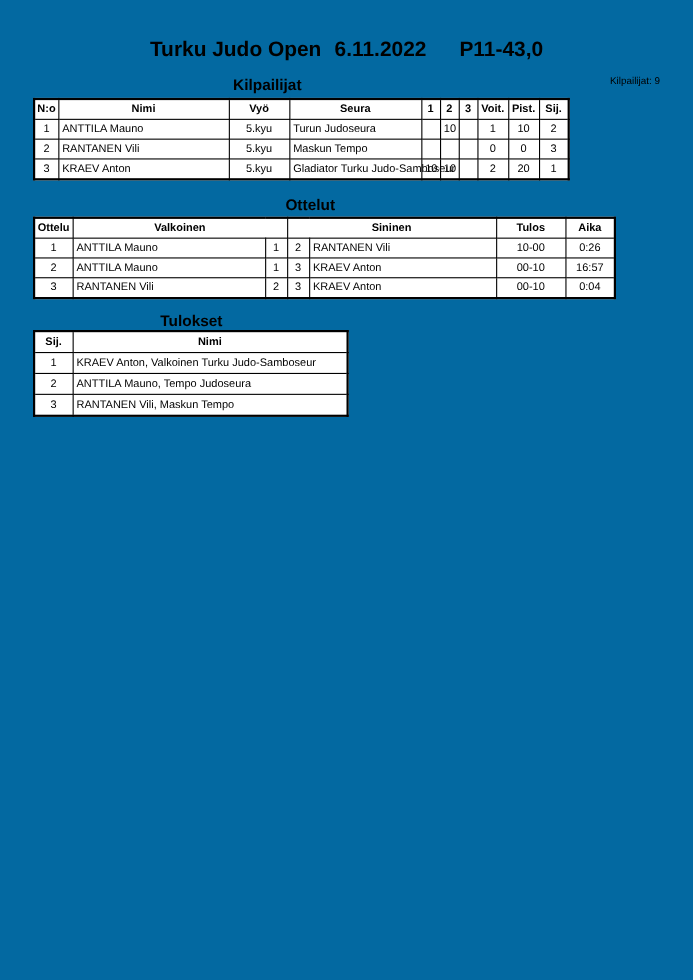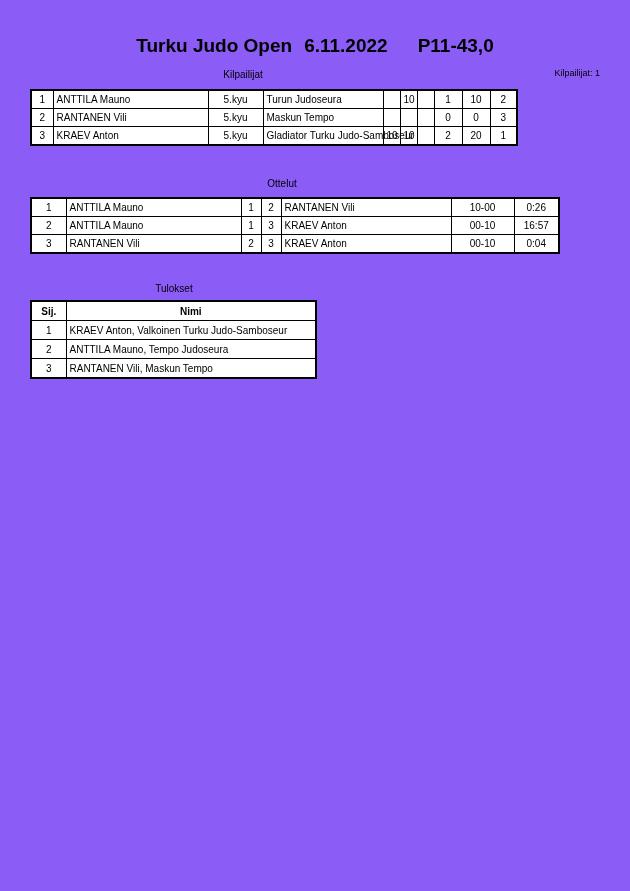--- a/index.html
+++ b/index.html
@@ -1,25 +1,25 @@
 <!DOCTYPE html>
 <html><head>
 <meta charset="utf-8">
 <style>
   html, body { margin: 0; padding: 0; background: #ffffff; }
   body { font-family: "Liberation Sans", sans-serif; color: #000; }
-  .page { position: relative; width: 630px; height: 891px; background: #8b5cf6; overflow: hidden; margin: 0 auto; }
+  .page { position: relative; width: 630px; height: 891px; background: #0369a1; overflow: hidden; margin: 0 auto; }
 
   .title { position: absolute; top: 35px; left: 0; width: 100%; text-align: center; font-weight: bold; font-size: 19px; white-space: nowrap; }
   .title-gap-sm { display: inline-block; width: 12px; }
   .title-gap-lg { display: inline-block; width: 30px; }
 
   .count { position: absolute; top: 68px; right: 30px; font-size: 9px; }
 
-  .section-label { position: absolute; transform: translateX(-50%); font-size: 10px; font-weight: normal; white-space: nowrap; }
+  .section-label { position: absolute; transform: translateX(-50%); font-size: 14px; font-weight: bold; white-space: nowrap; }
   #label-kilpailijat { left: 243px; top: 69px; }
   #label-ottelut    { left: 282px; top: 178px; }
   #label-tulokset   { left: 174px; top: 283px; text-align: right; }
 
   table { position: absolute; border-collapse: collapse; table-layout: fixed; border: 2px solid #000; background: #fff; }
   #t-kilpailijat { left: 30px; top: 89px;  width: 486px; }
   #t-ottelut     { left: 30px; top: 197px; width: 528px; }
   #t-tulokset    { left: 30px; top: 300px; width: 285px; }
 
   th, td { border: 1px solid #000; font-size: 10px; height: 17px; padding: 0 3px; white-space: nowrap; overflow: visible; }
@@ -28,38 +28,50 @@
   td.l { text-align: left; }
   #t-tulokset th, #t-tulokset td { height: 18px; }
 </style>
 </head>
 <body>
 
 <div class="page">
 
   <div class="title"><span>Turku Judo Open</span><span class="title-gap-sm"></span><span>6.11.2022</span><span class="title-gap-lg"></span><span>P11-43,0</span></div>
 
-  <div class="count">Kilpailijat: 1</div>
+  <div class="count">Kilpailijat: 9</div>
 
   <div class="section-label" id="label-kilpailijat">Kilpailijat</div>
 
   <table id="t-kilpailijat">
     <colgroup>
       <col style="width:22px">
         <col style="width:155px">
         <col style="width:55px">
         <col style="width:120px">
       <col style="width:17px">
         <col style="width:17px">
         <col style="width:17px">
       <col style="width:28px">
         <col style="width:28px">
         <col style="width:27px">
     </colgroup>
     <tbody>
+        <tr>
+      <th>N:o</th>
+      <th>Nimi</th>
+      <th>Vyö</th>
+      <th>Seura</th>
+      <th>1</th>
+      <th>2</th>
+      <th>3</th>
+      <th>Voit.</th>
+      <th>Pist.</th>
+      <th>Sij.</th>
+    </tr>
     <tr>
       <td>1</td>
       <td class="l">ANTTILA Mauno</td>
       <td>5.kyu</td>
       <td class="l">Turun Judoseura</td>
       <td></td>
       <td>10</td>
       <td></td>
       <td>1</td>
       <td>10</td>
@@ -98,20 +110,27 @@
     <colgroup>
       <col style="width:35px">
         <col style="width:175px">
         <col style="width:20px">
         <col style="width:20px">
       <col style="width:170px">
         <col style="width:63px">
         <col style="width:45px">
     </colgroup>
     <tbody>
+        <tr>
+      <th>Ottelu</th>
+      <th colspan="2">Valkoinen</th>
+      <th colspan="2">Sininen</th>
+      <th>Tulos</th>
+      <th>Aika</th>
+    </tr>
     <tr>
       <td>1</td>
       <td class="l">ANTTILA Mauno</td>
       <td>1</td>
       <td>2</td>
       <td class="l">RANTANEN Vili</td>
       <td>10-00</td>
       <td>0:26</td>
     </tr>
     <tr>

